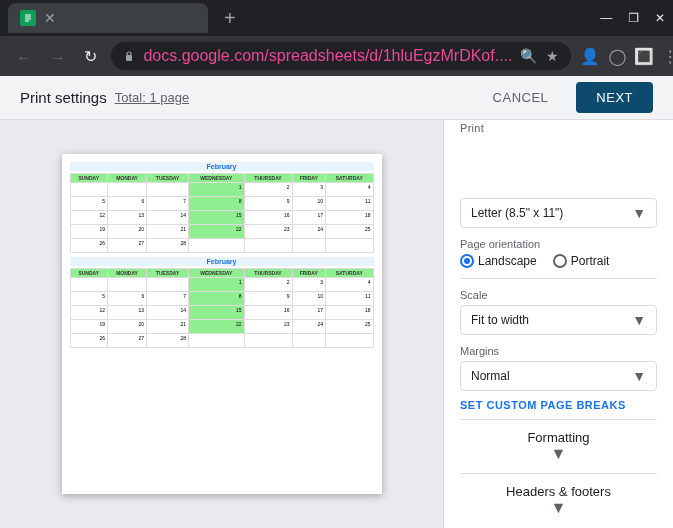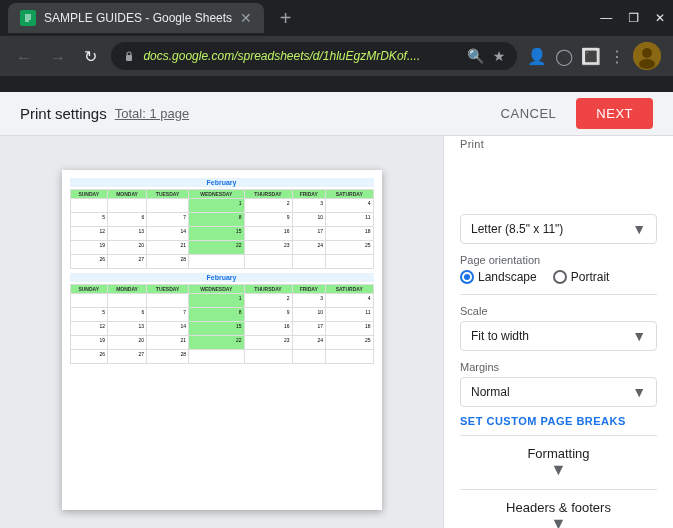--- a/index.html
+++ b/index.html
@@ -50,21 +50,21 @@
     .address-box {
       flex: 1;
       background: #202124;
       border-radius: 20px;
       height: 28px;
       display: flex;
       align-items: center;
       padding: 0 12px;
       gap: 8px;
     }
-    .address-text { color: #bef264; font-size: 12px; font-style: italic; }
+    .address-text { color: #ec4899; font-size: 16px; }
     .address-icons { display: flex; gap: 8px; margin-left: auto; }
     .addr-icon { color: #9aa0a6; font-size: 14px; cursor: pointer; }
     .toolbar-icons { display: flex; gap: 8px; align-items: center; }
     .toolbar-icon { color: #9aa0a6; font-size: 16px; cursor: pointer; }
     .avatar {
       width: 28px; height: 28px;
       border-radius: 50%;
       background: #8B6914;
       overflow: hidden;
       display: flex; align-items: center; justify-content: center;
@@ -72,37 +72,36 @@
     }
 
     
     .print-header {
       background: #f1f3f4;
       height: 44px;
       display: flex;
       align-items: center;
       padding: 0 20px;
       border-bottom: 1px solid #dadce0;
-      margin-top: 16px;
     }
     .print-title { font-size: 15px; font-weight: 500; color: #202124; }
     .print-subtitle { font-size: 13px; color: #5f6368; margin-left: 8px; text-decoration: underline; }
-    .header-actions { margin-left: auto; display: flex; gap: 8px; align-items: center; }
+    .header-actions { margin-left: auto; display: flex; gap: 16px; align-items: center; }
     .cancel-btn {
       background: transparent;
       border: none;
       color: #5f6368;
       font-size: 13px;
       font-weight: 500;
       cursor: pointer;
       padding: 8px 12px;
       letter-spacing: 0.5px;
     }
     .next-btn {
-      background: #ef4444;
+      background: #0c4a6e;
       color: white;
       border: none;
       border-radius: 4px;
       font-size: 13px;
       font-weight: 500;
       cursor: pointer;
       padding: 8px 20px;
       letter-spacing: 0.5px;
     }
 
@@ -298,21 +297,20 @@
   <div class="tab">
     <div class="tab-icon">
       <svg width="10" height="12" viewBox="0 0 10 12">
           <rect width="10" height="12" rx="1" fill="#0f9d58"></rect>
           <line x1="2" y1="3" x2="8" y2="3" stroke="white" stroke-width="1"></line>
           <line x1="2" y1="5" x2="8" y2="5" stroke="white" stroke-width="1"></line>
           <line x1="2" y1="7" x2="8" y2="7" stroke="white" stroke-width="1"></line>
           <line x1="2" y1="9" x2="6" y2="9" stroke="white" stroke-width="1"></line>
         </svg>
     </div>
-    <span class="tab-title">SAMPLE GUIDES - Google Sheets</span>
     <span class="tab-close">✕</span>
   </div>
   <span class="new-tab">+</span>
   <div class="window-controls">
     <span class="win-btn">—</span>
     <span class="win-btn">❐</span>
     <span class="win-btn">✕</span>
   </div>
 </div>
 

